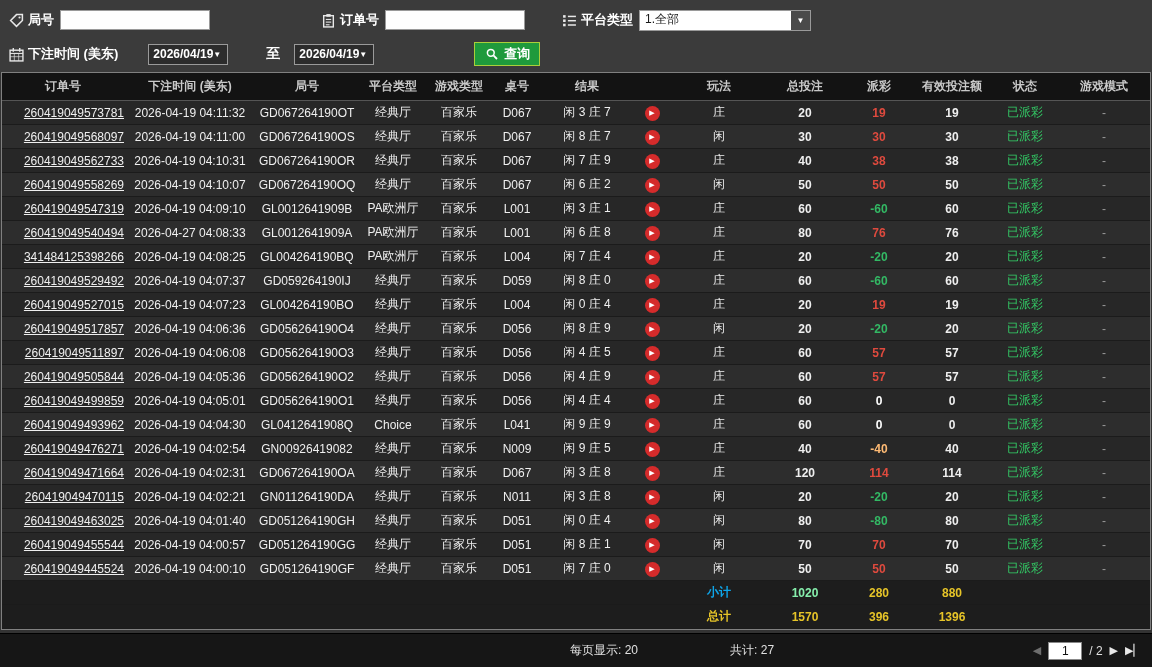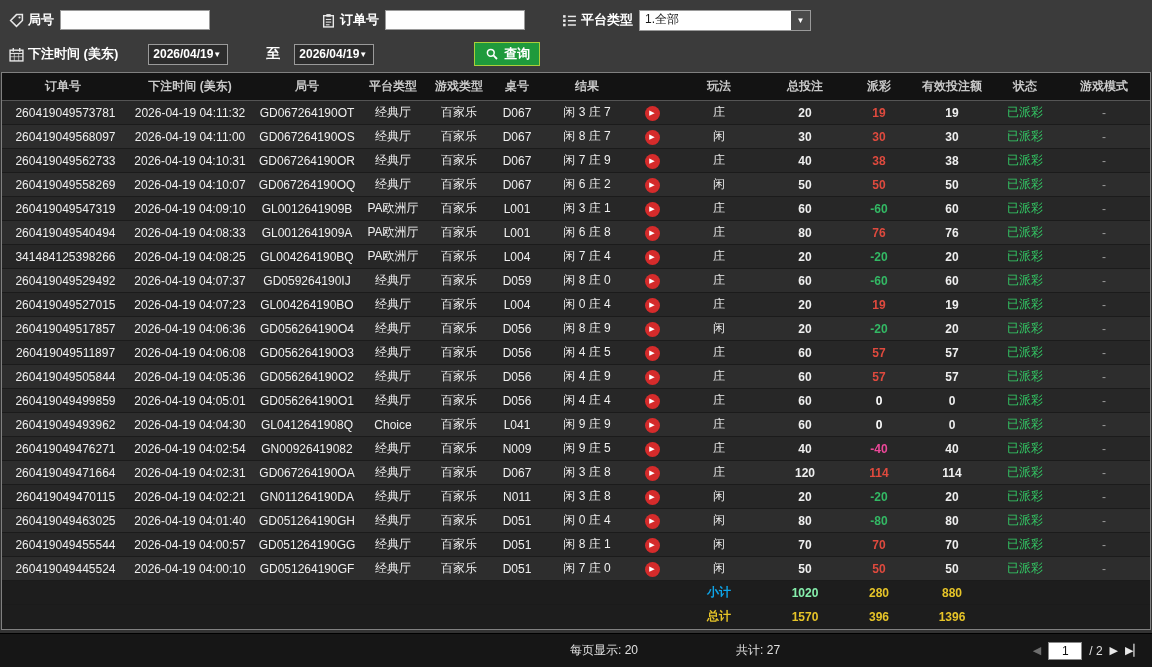--- a/index.html
+++ b/index.html
@@ -26,30 +26,30 @@
   .table-wrap { margin:0 1px; border:1px solid #808080; background:#262626; }
   .trow, .thead {
     display:grid;
     grid-template-columns:122px 132px 102px 70px 62px 54px 86px 44px 90px 82px 66px 80px 66px 92px;
     align-items:center; text-align:center; white-space:nowrap;
   }
   .thead { height:28px; background:#131313; color:#c9c9c9; font-size:12px; font-weight:bold; border-bottom:1px solid #555; }
   .trow { height:24px; background:#272727; color:#efefef; font-size:12px; border-bottom:1px solid #1b1b1b; }
   .trow.alt { background:#2d2d2d; }
   .td, .th { overflow:hidden; }
-  .trow .td:first-child { text-align:center; padding-left:5px; }
+  .trow .td:first-child { text-align:right; padding-left:5px;text-decoration:underline; }
   .num { font-weight:bold; }
   .mode { color:#9a9a9a; }
   .play-btn { display:inline-flex; width:15px; height:15px; border-radius:50%; background:#d52b2b; color:#ffffff; font-size:7px; align-items:center; justify-content:center; cursor:pointer; }
   .trow.summary { background:#1d1d1d; font-weight:bold; }
   .span8 { grid-column:span 8; }
   .span2 { grid-column:span 2; }
 
   
-  .footerbar { position:absolute; left:0; right:0; bottom:0; height:34px; background:#161616; border-top:1px solid #000; display:flex; align-items:center; color:#e0e0e0; font-size:12px; padding:0 10px;gap:6px; }
+  .footerbar { position:absolute; left:0; right:0; bottom:0; height:34px; background:#161616; border-top:1px solid #000; display:flex; align-items:center; color:#e0e0e0; font-size:12px; padding:0 10px; }
   .f-perpage { margin-left:560px; }
   .f-total { margin-left:92px; }
   .pager { margin-left:auto; display:flex; align-items:center; gap:7px; }
   .pg-btn { cursor:pointer; font-size:11px; color:#e8e8e8; }
   .pg-btn.dim { color:#6e6e6e; }
   .page-input { width:34px; height:18px; text-align:center; font-size:12px; border:1px solid #888; background:#ffffff; color:#111; font-family:"Liberation Sans",sans-serif; }
 </style>
 </head>
 <body>
 
@@ -222,21 +222,21 @@
           <div class="td"><span class="play-btn">▶</span></div>
           <div class="td">庄</div>
           <div class="td num">60</div>
           <div class="td num" style="color: rgb(51, 184, 100);">-60</div>
           <div class="td num">60</div>
           <div class="td" style="color: rgb(51, 204, 102);">已派彩</div>
           <div class="td mode">-</div>
         </div>
         <div class="trow alt">
           <div class="td">260419049540494</div>
-          <div class="td">2026-04-19 04:08:33</div>
+          <div class="td">2026-04-27 04:08:33</div>
           <div class="td">GL0012641909A</div>
           <div class="td">PA欧洲厅</div>
           <div class="td">百家乐</div>
           <div class="td">L001</div>
           <div class="td">闲 6 庄 8</div>
           <div class="td"><span class="play-btn">▶</span></div>
           <div class="td">庄</div>
           <div class="td num">80</div>
           <div class="td num" style="color: rgb(223, 74, 62);">76</div>
           <div class="td num">76</div>
@@ -375,21 +375,21 @@
           <div class="td">260419049476271</div>
           <div class="td">2026-04-19 04:02:54</div>
           <div class="td">GN00926419082</div>
           <div class="td">经典厅</div>
           <div class="td">百家乐</div>
           <div class="td">N009</div>
           <div class="td">闲 9 庄 5</div>
           <div class="td"><span class="play-btn">▶</span></div>
           <div class="td">庄</div>
           <div class="td num">40</div>
-          <div class="td num" style="color: #ec4899;">-40</div>
+          <div class="td num" style="color: #fdba74;">-40</div>
           <div class="td num">40</div>
           <div class="td" style="color: rgb(51, 204, 102);">已派彩</div>
           <div class="td mode">-</div>
         </div>
         <div class="trow alt">
           <div class="td">260419049471664</div>
           <div class="td">2026-04-19 04:02:31</div>
           <div class="td">GD067264190OA</div>
           <div class="td">经典厅</div>
           <div class="td">百家乐</div>

